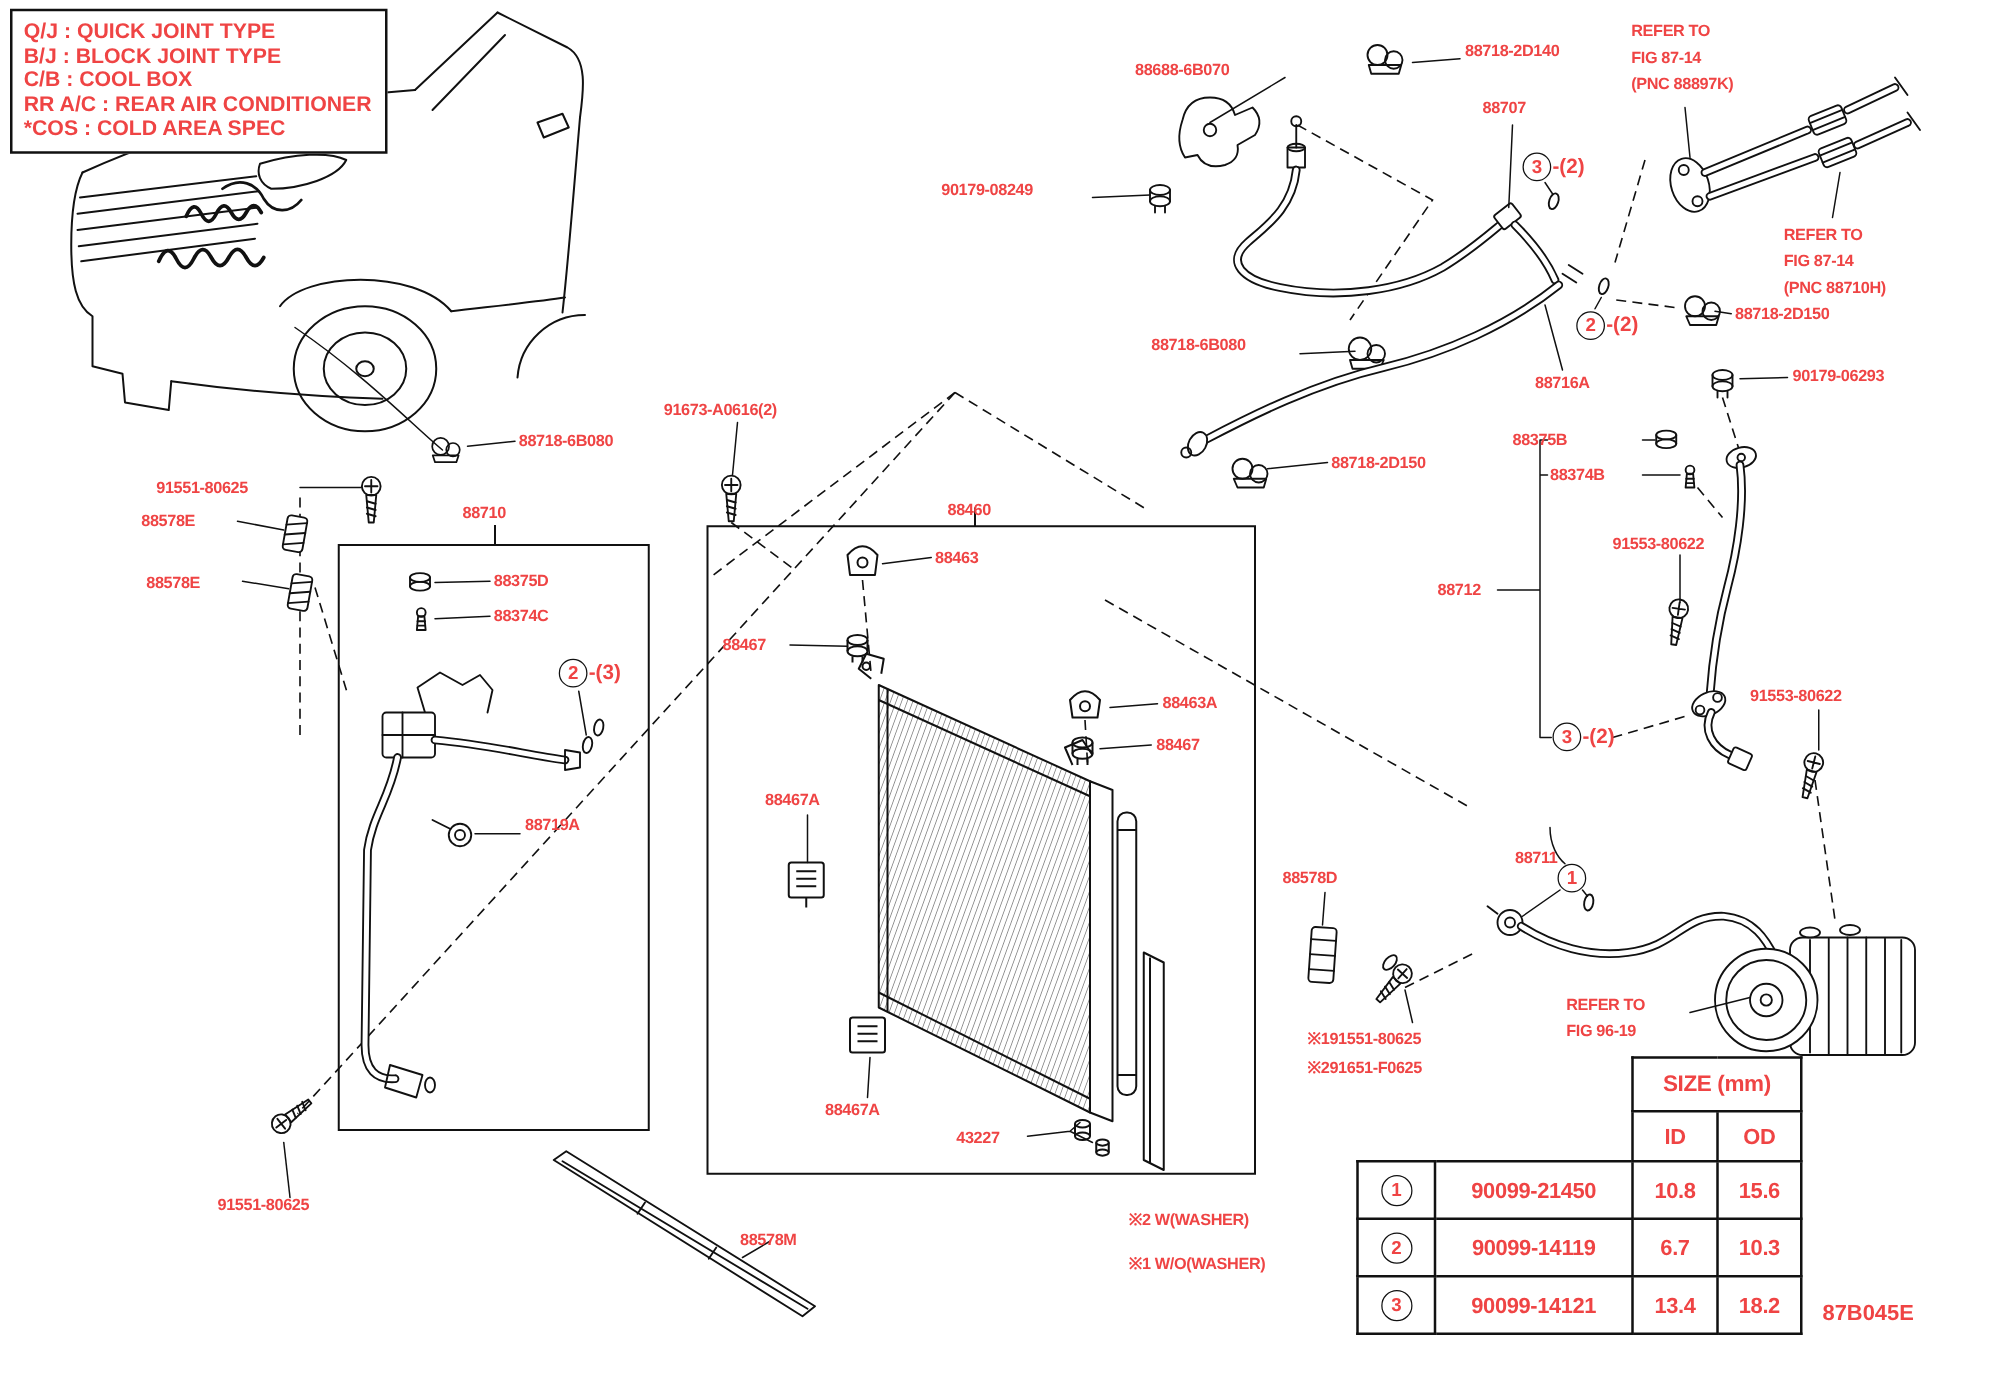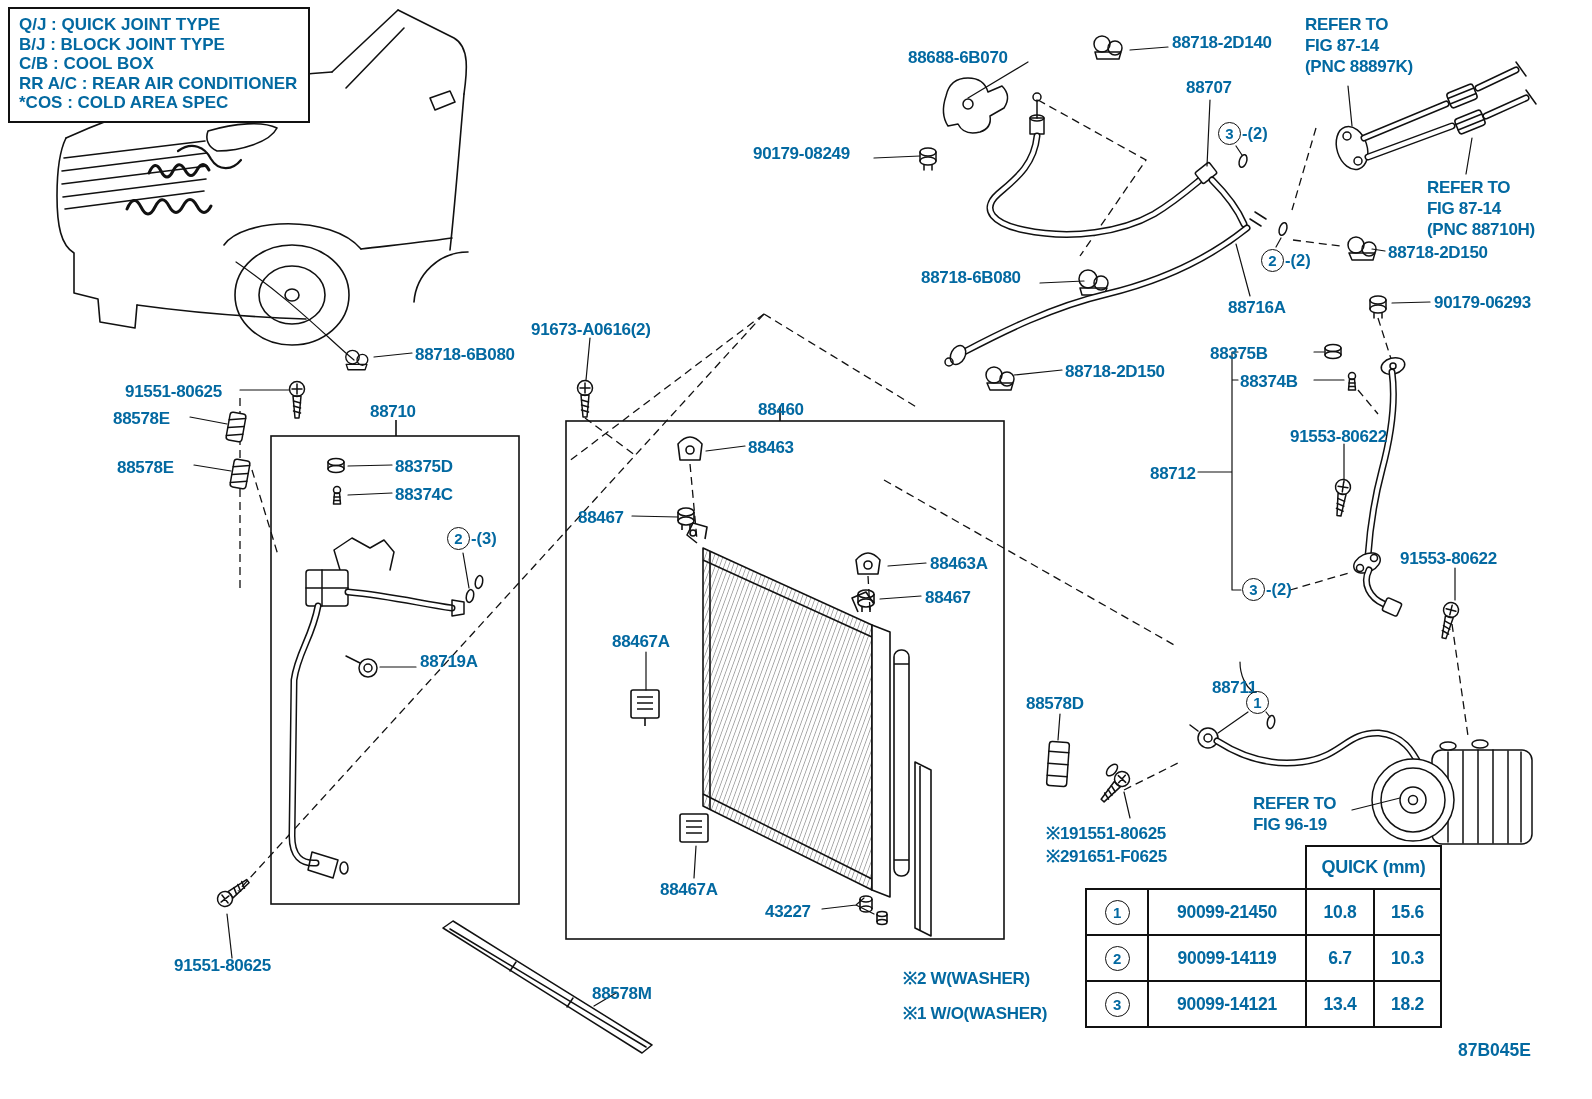--- a/index.html
+++ b/index.html
@@ -1,19 +1,19 @@
 <!DOCTYPE html>
 <html><head>
 <meta charset="utf-8">
 <style>
   * { margin:0; padding:0; box-sizing:border-box; }
   body { font-family:"Liberation Sans", sans-serif; background:#fff; }
-  #canvas { position:relative; width:1592px; height:1099px; background:#fff; color:#0369a1; overflow:hidden; }
+  #canvas { position:relative; width:1592px; height:1099px; background:#fff; color:#ef4444; overflow:hidden; }
   #art { position:absolute; left:0; top:0; }
-  .lbl { position:absolute; font-size:17px; font-weight:bold; white-space:nowrap; letter-spacing:-0.3px; }
+  .lbl { position:absolute; font-size:13px; font-weight:bold; white-space:nowrap; letter-spacing:-0.3px; }
   .multi div { line-height:21px; }
   .legend { position:absolute; left:8px; top:7px; border:2px solid #111; padding:6px 11px 8px 9px; font-size:17px; font-weight:bold; line-height:19.5px; white-space:nowrap; background:#fff; }
   .callout { position:absolute; display:flex; align-items:center; font-weight:bold; }
   .callout .circ { width:23px; height:23px; border:1.8px solid #111; border-radius:50%; display:flex; align-items:center; justify-content:center; font-size:15px; flex:none; }
   .callout .suffix { font-size:16.5px; margin-left:1px; }
   table.sizetable { position:absolute; left:1085px; top:845px; border-collapse:collapse; }
   table.sizetable td { border:2px solid #111; text-align:center; vertical-align:middle; font-weight:bold; font-size:17.5px; letter-spacing:-0.3px; }
   table.sizetable td.nb { border:none; }
   table.sizetable td.hdr { font-size:18px; }
   .tcirc { display:inline-flex; width:25px; height:25px; border:1.8px solid #111; border-radius:50%; align-items:center; justify-content:center; font-size:15px; }
@@ -428,21 +428,26 @@
 <table class="sizetable">
   <colgroup>
         <col style="width:62px">
         <col style="width:158px">
         <col style="width:68px">
         <col style="width:67px">
       </colgroup>
   <tbody>
   <tr style="height:43px">
     <td class="nb" colspan="2"></td>
-    <td class="hdr" colspan="2">QUICK (mm)</td>
+    <td class="hdr" colspan="2">SIZE (mm)</td>
+  </tr>
+  <tr style="height:40px">
+    <td class="nb" colspan="2"></td>
+    <td>ID</td>
+    <td>OD</td>
   </tr>
   <tr style="height:46px">
     <td><span class="tcirc">1</span></td>
     <td>90099-21450</td>
     <td>10.8</td>
     <td>15.6</td>
   </tr>
   <tr style="height:46px">
     <td><span class="tcirc">2</span></td>
     <td>90099-14119</td>

